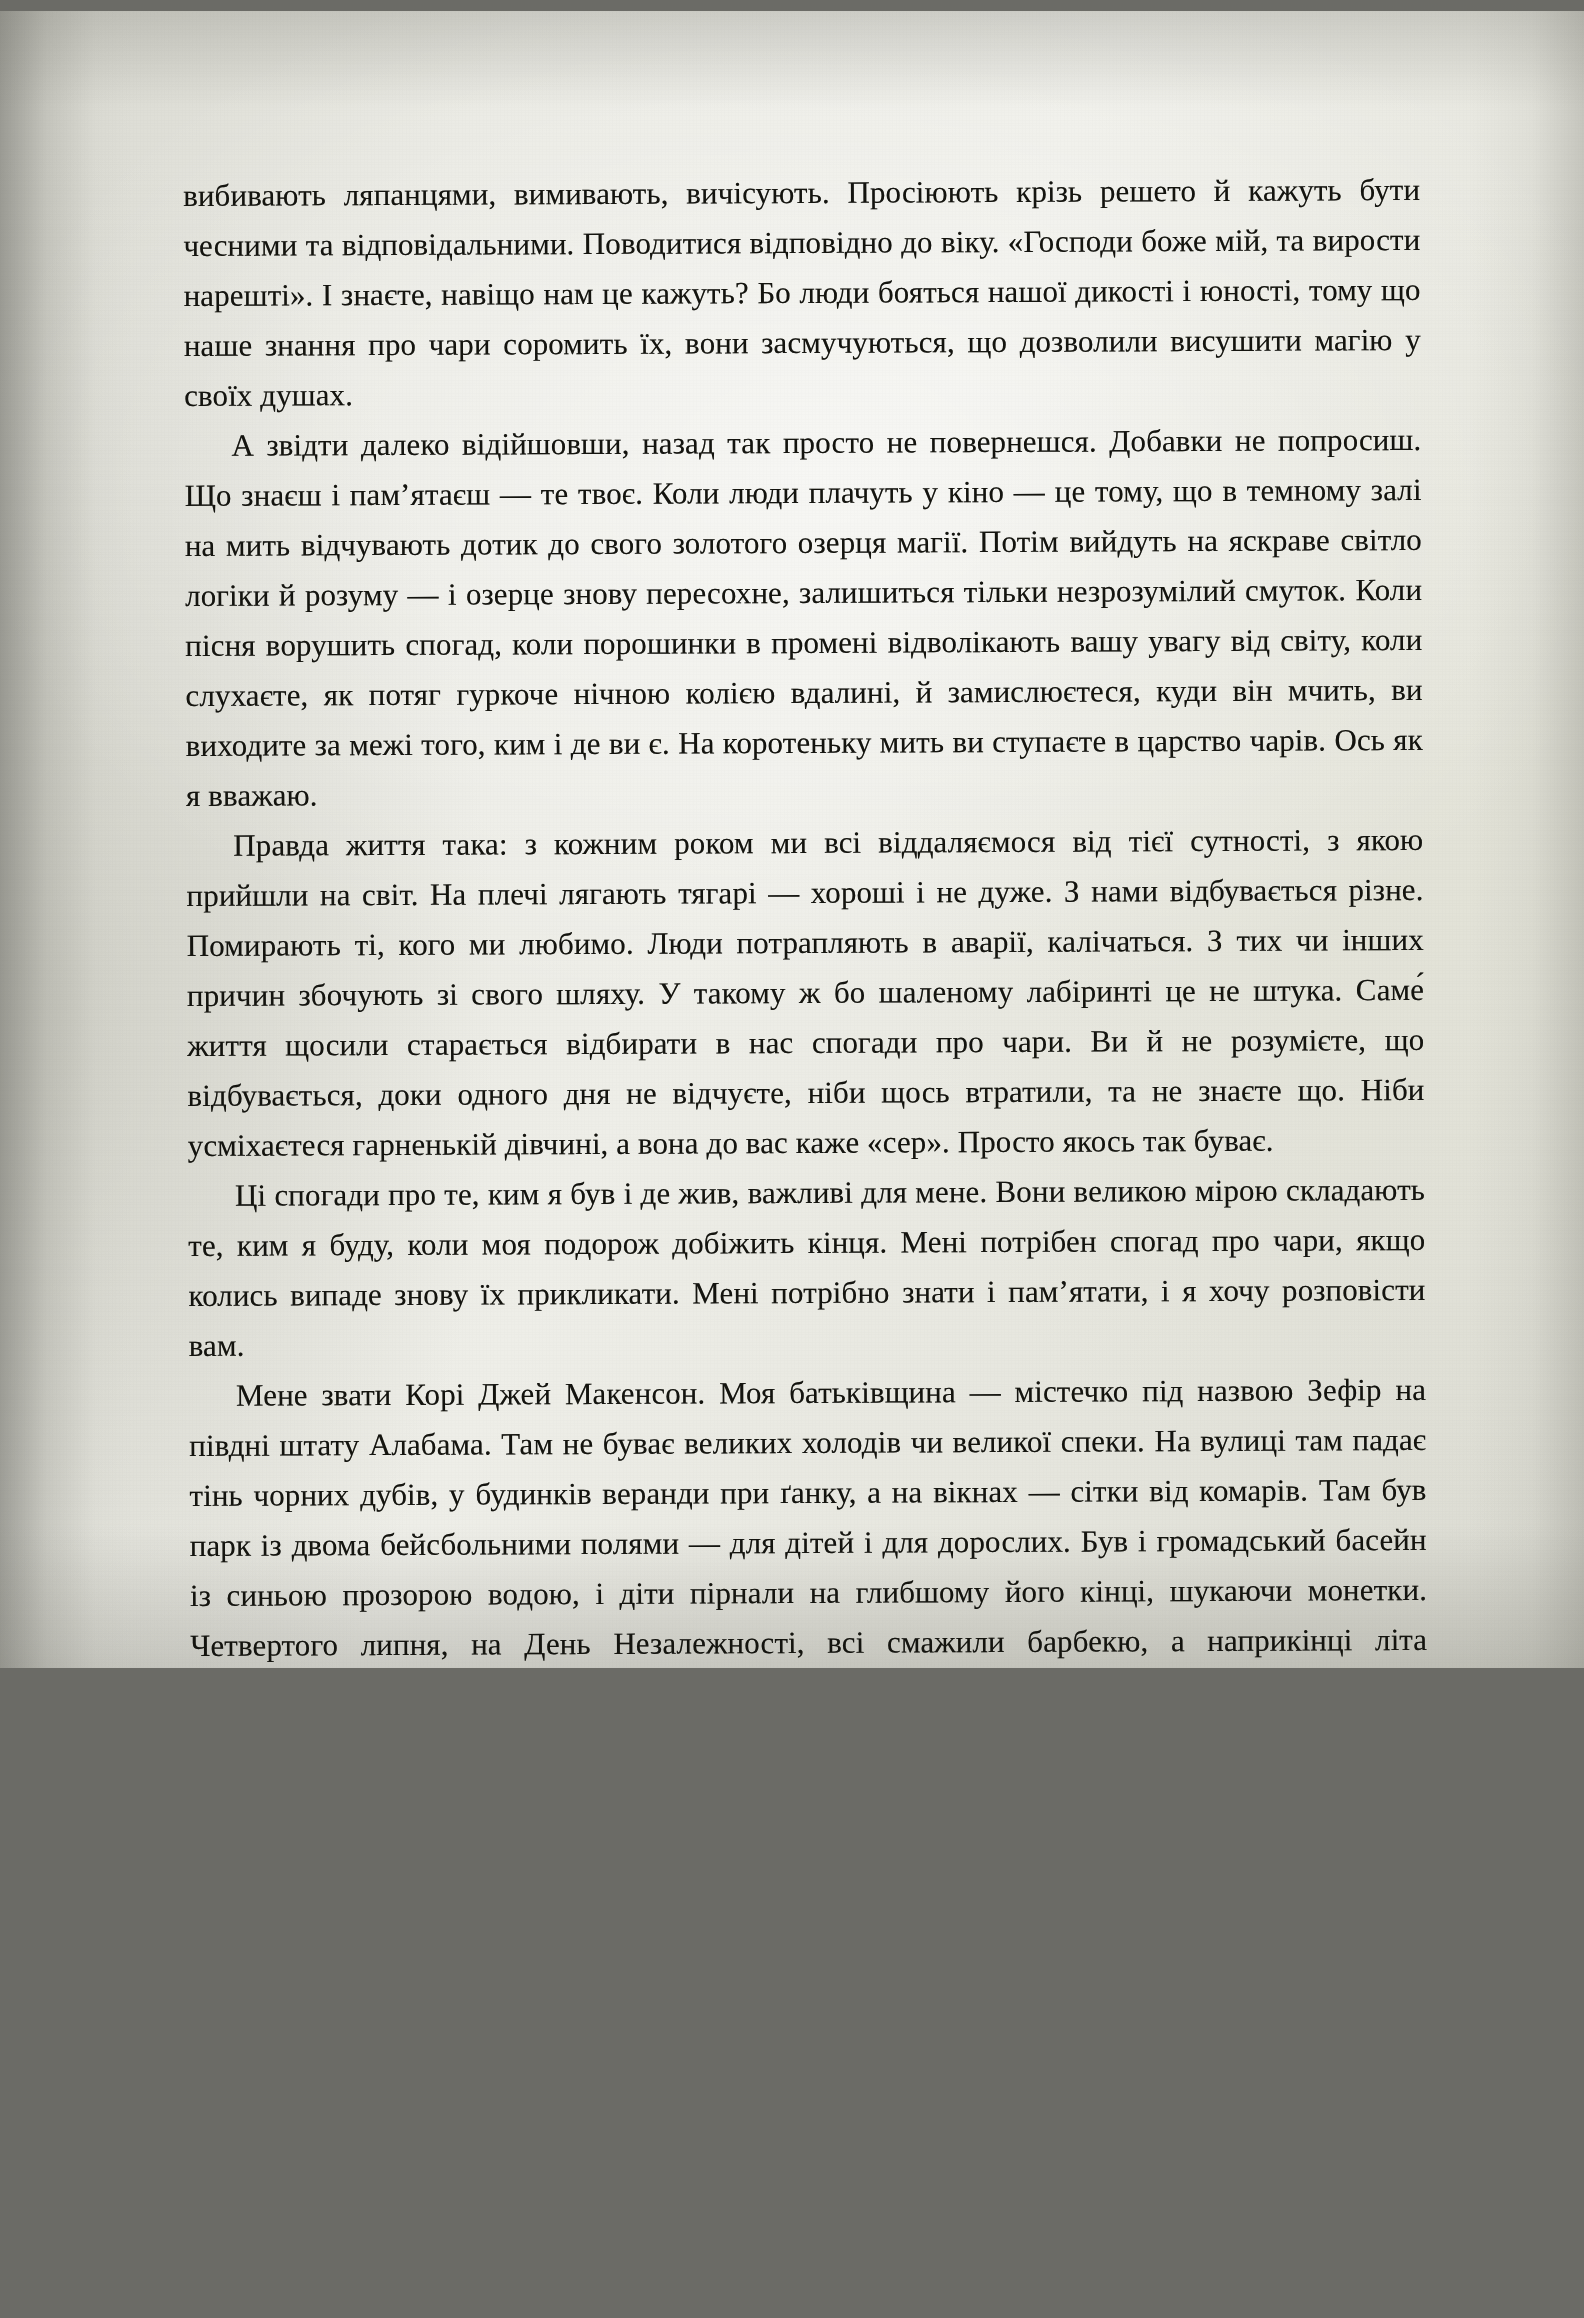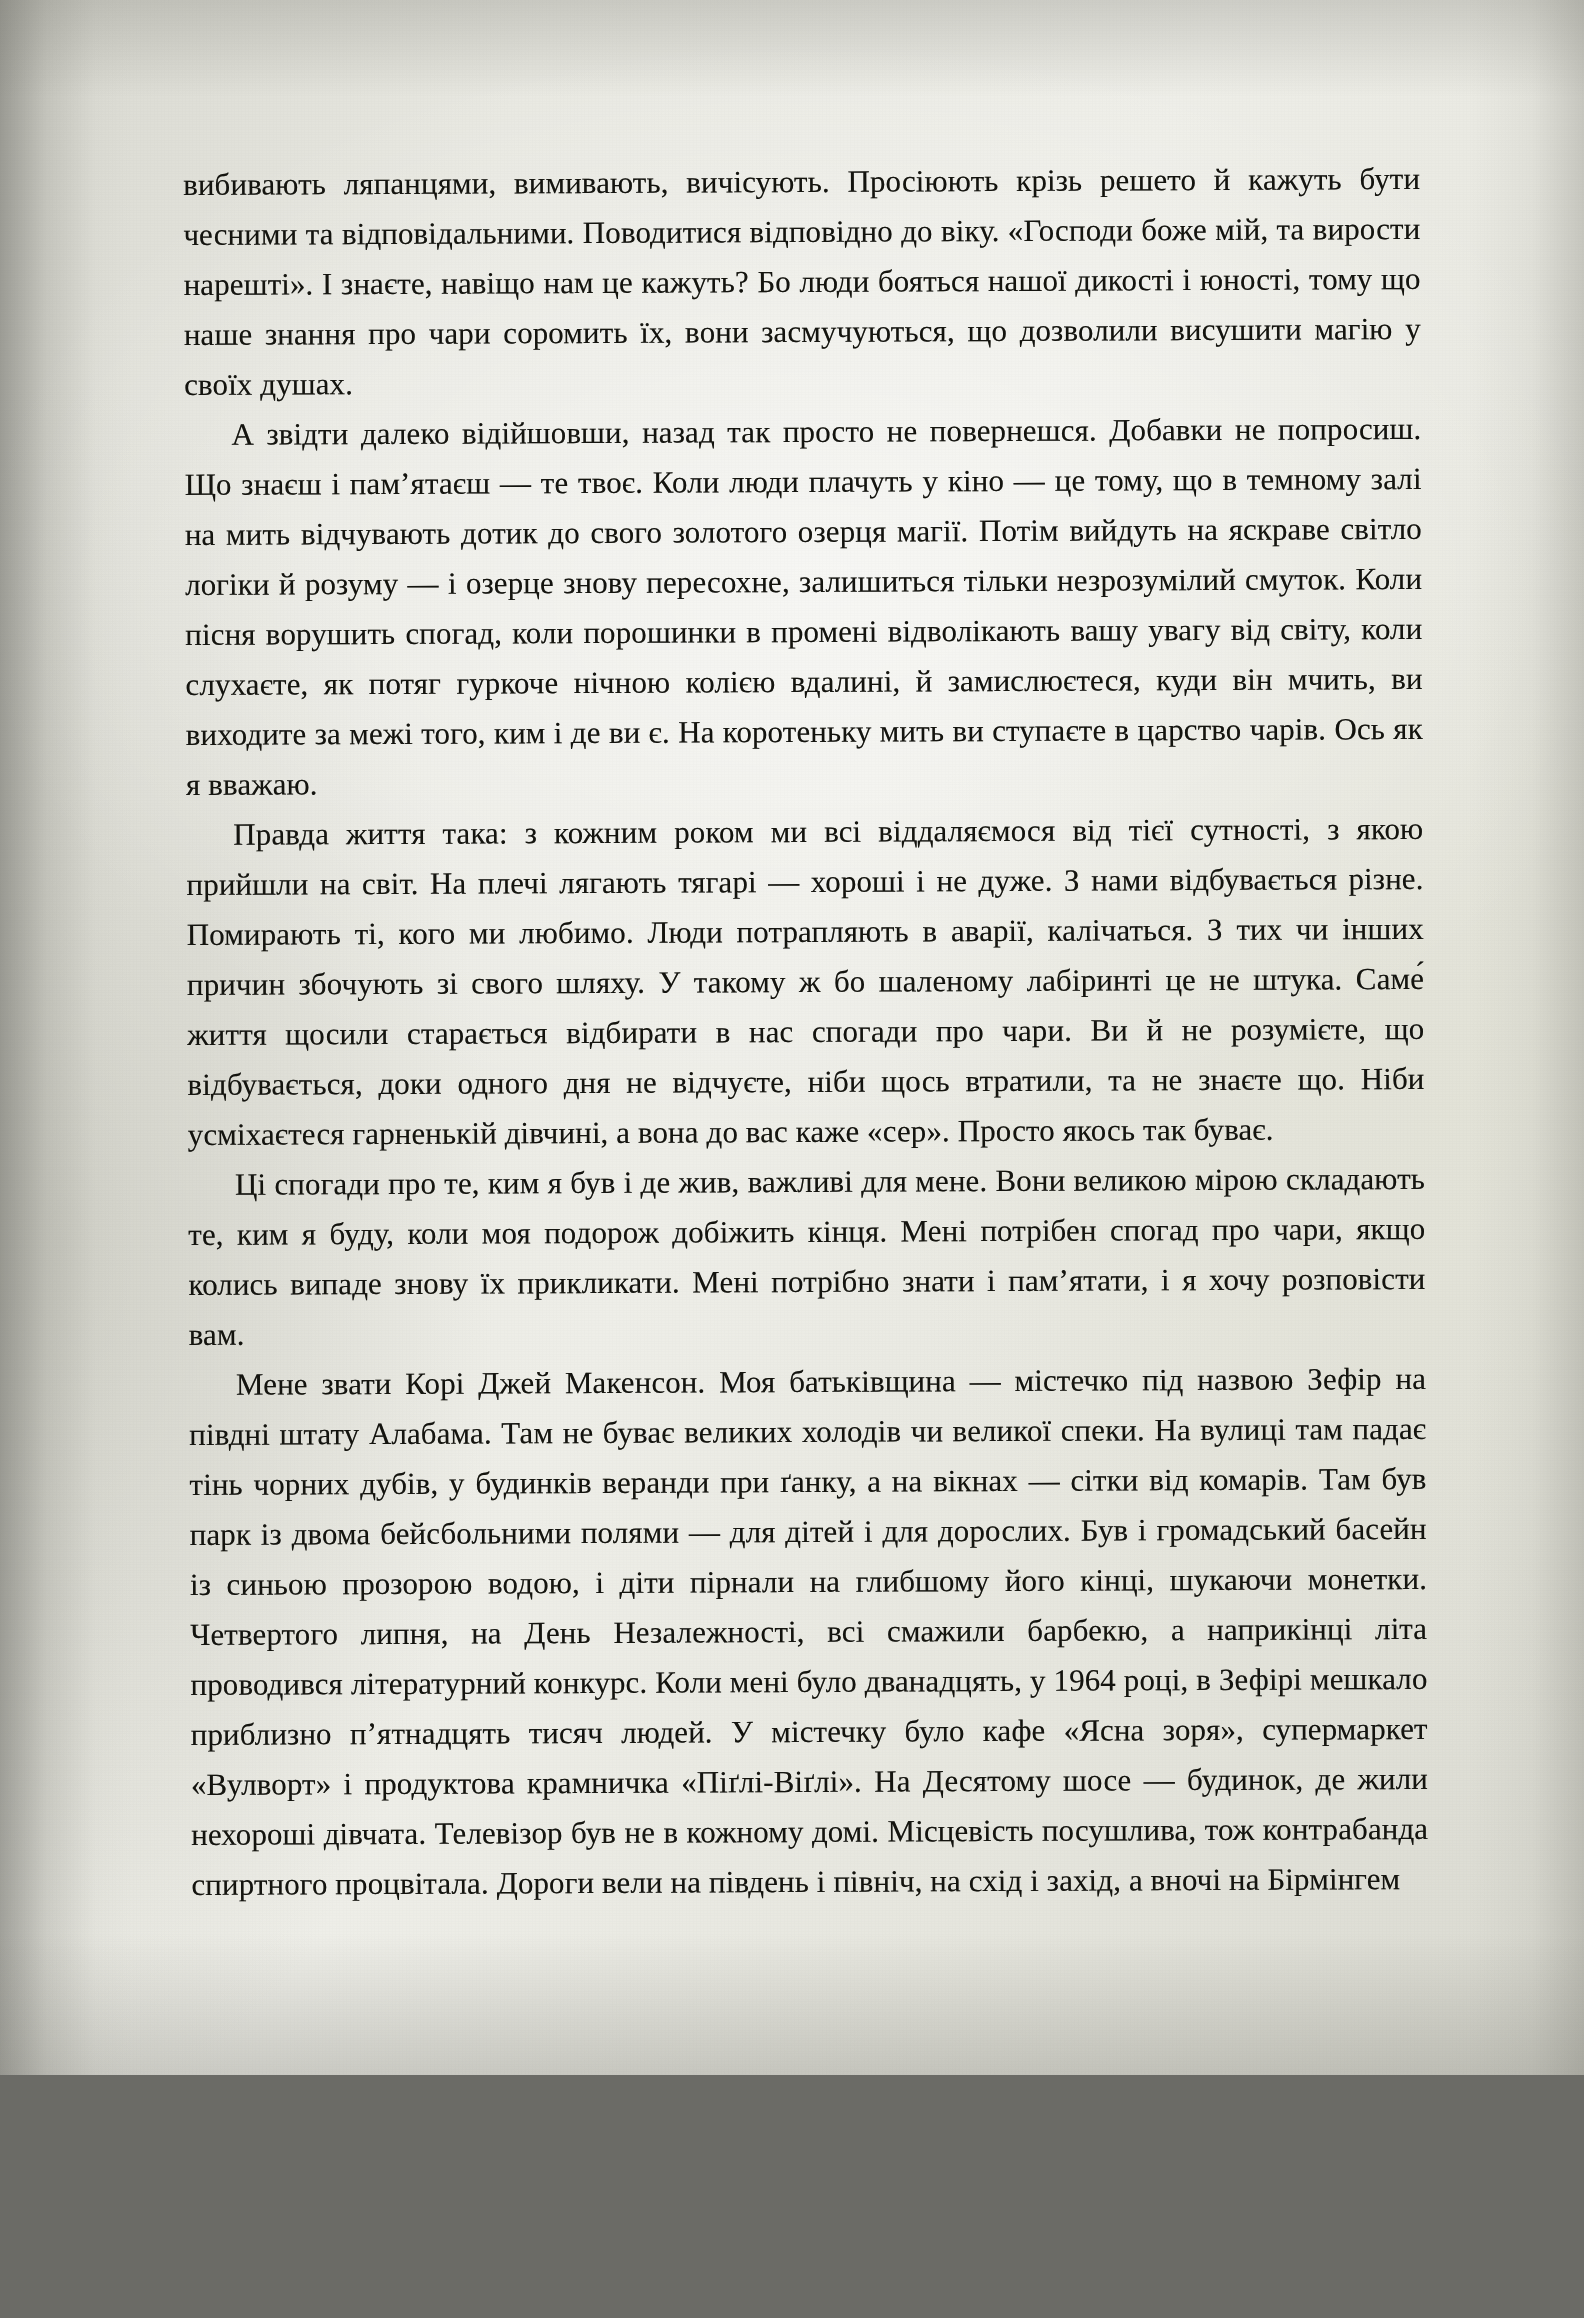--- a/index.html
+++ b/index.html
@@ -4,22 +4,22 @@
 <title>Book page scan</title>
 <style>
   html, body {
     margin: 0;
     padding: 0;
     background: #6b6b66;
   }
   .page {
     position: relative;
     width: 1584px;
-    height: 2075px;
-    margin: 0 auto;
+    height: 1657px;
+    margin: 11px auto;
     overflow: hidden;
     
     background-color: #e3e3dc;
     background-image:
       radial-gradient(ellipse 1231px 792px at 52% 28%, rgba(255,255,255,0.55) 0%, rgba(255,255,255,0.0) 70%),
       radial-gradient(ellipse 792px 968px at 92% 52%, rgba(226,226,214,0.75) 0%, rgba(226,226,214,0) 72%),
       radial-gradient(ellipse 616px 1231px at 4% 60%, rgba(196,196,186,0.65) 0%, rgba(196,196,186,0) 70%),
       linear-gradient(115deg, #d8d8d0 0%, #e8e8e1 22%, #eeeee8 48%, #e6e6de 72%, #d9d9d0 100%);
   }
 

